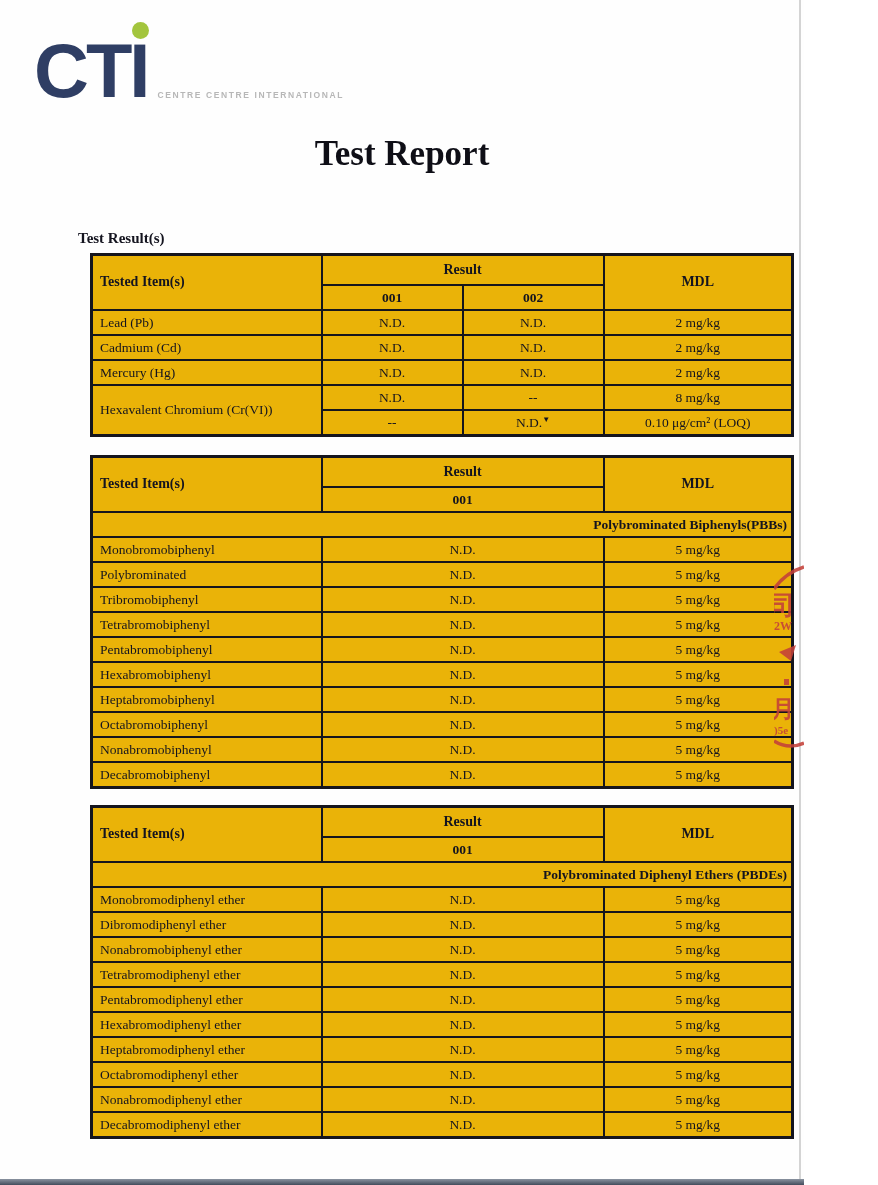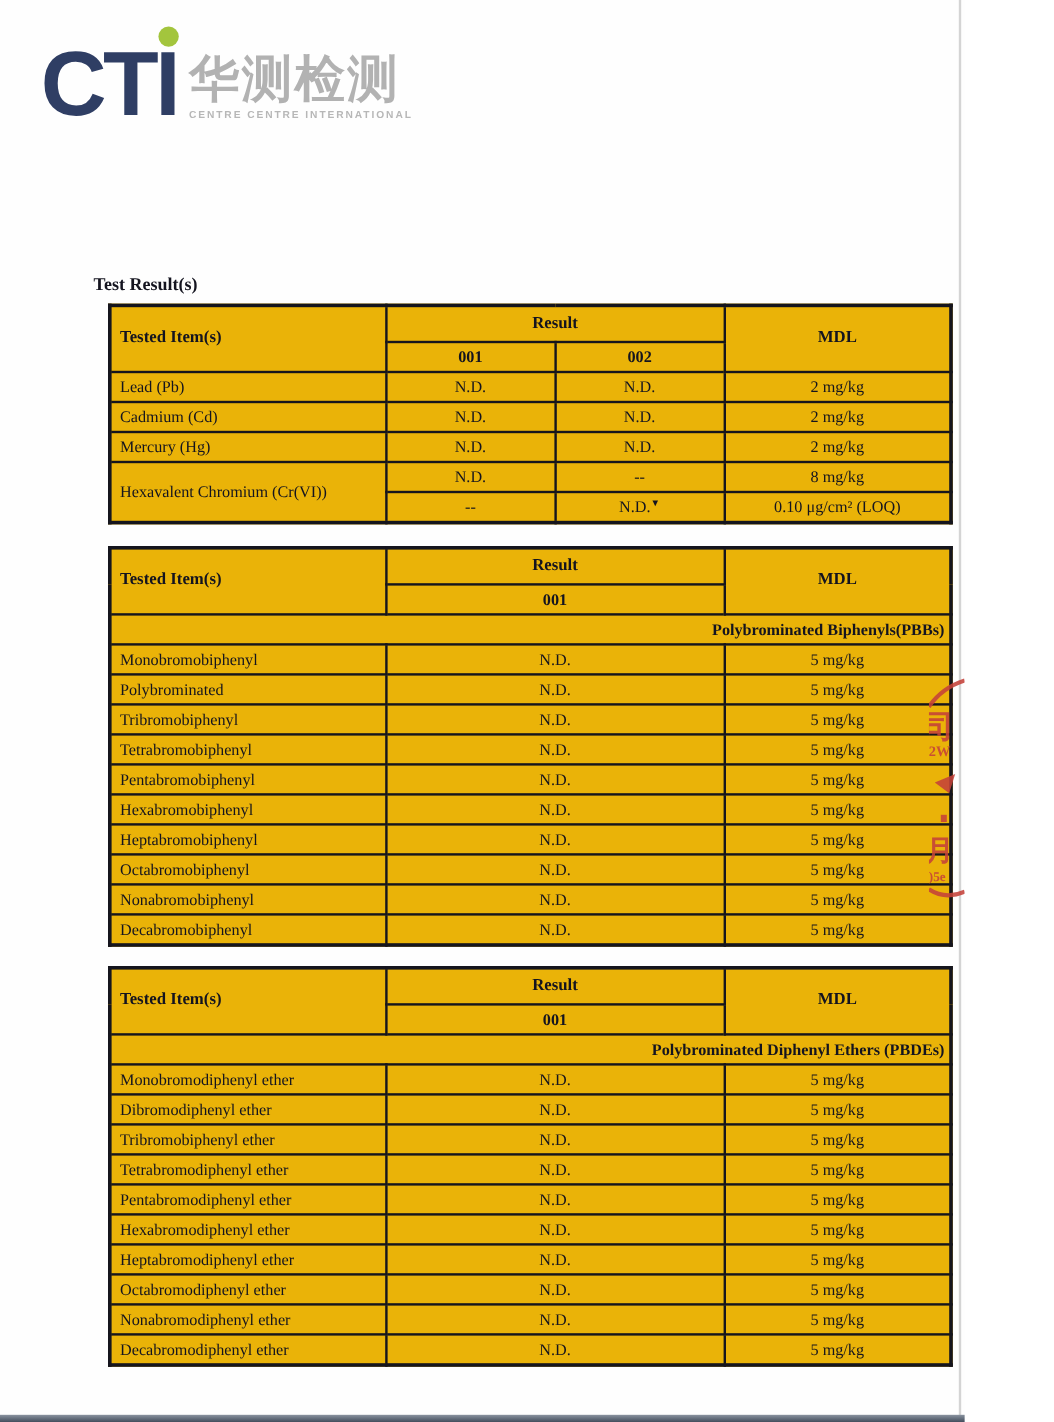--- a/index.html
+++ b/index.html
@@ -58,25 +58,25 @@
 <div class="page">
   <div class="edge-right"></div>
   <div class="edge-bottom"></div>
 
   <header class="logo">
     <div class="logo-cti-wrap">
       <span class="logo-cti">CTI</span>
       <span class="logo-dot"></span>
     </div>
     <div class="logo-right">
-      <div class="logo-cn">华测检测</div>
       <div class="logo-sub">CENTRE CENTRE INTERNATIONAL</div>
     </div>
   </header>
 
+  <h1 class="title">Test Report</h1>
 
 
   <div class="section-heading">Test Result(s)</div>
 
   <div class="tbl" style="top:253px">
     <table>
         <colgroup>
           <col style="width:230px">
           <col style="width:141px">
           <col style="width:141px">
@@ -219,21 +219,21 @@
             <td class="item">Monobromodiphenyl ether</td>
             <td>N.D.</td>
             <td>5 mg/kg</td>
           </tr>
           <tr>
             <td class="item">Dibromodiphenyl ether</td>
             <td>N.D.</td>
             <td>5 mg/kg</td>
           </tr>
           <tr>
-            <td class="item">Tribromobiphenyl ether</td>
+            <td class="item">Nonabromobiphenyl ether</td>
             <td>N.D.</td>
             <td>5 mg/kg</td>
           </tr>
           <tr>
             <td class="item">Tetrabromodiphenyl ether</td>
             <td>N.D.</td>
             <td>5 mg/kg</td>
           </tr>
           <tr>
             <td class="item">Pentabromodiphenyl ether</td>

